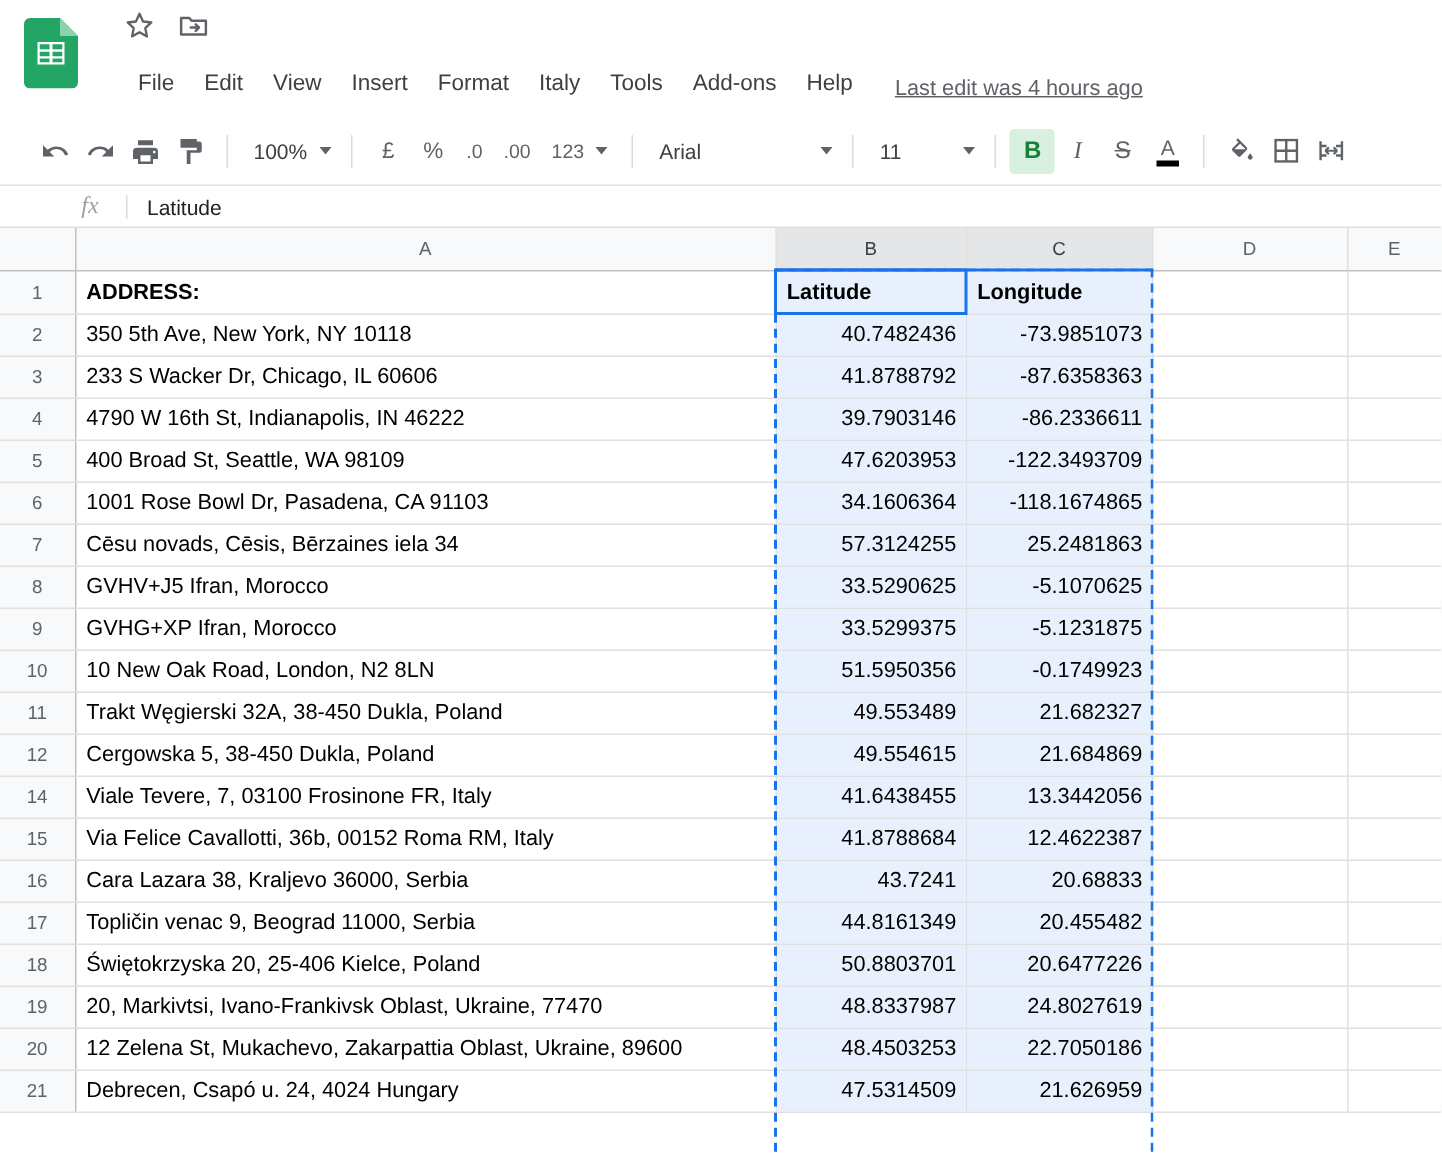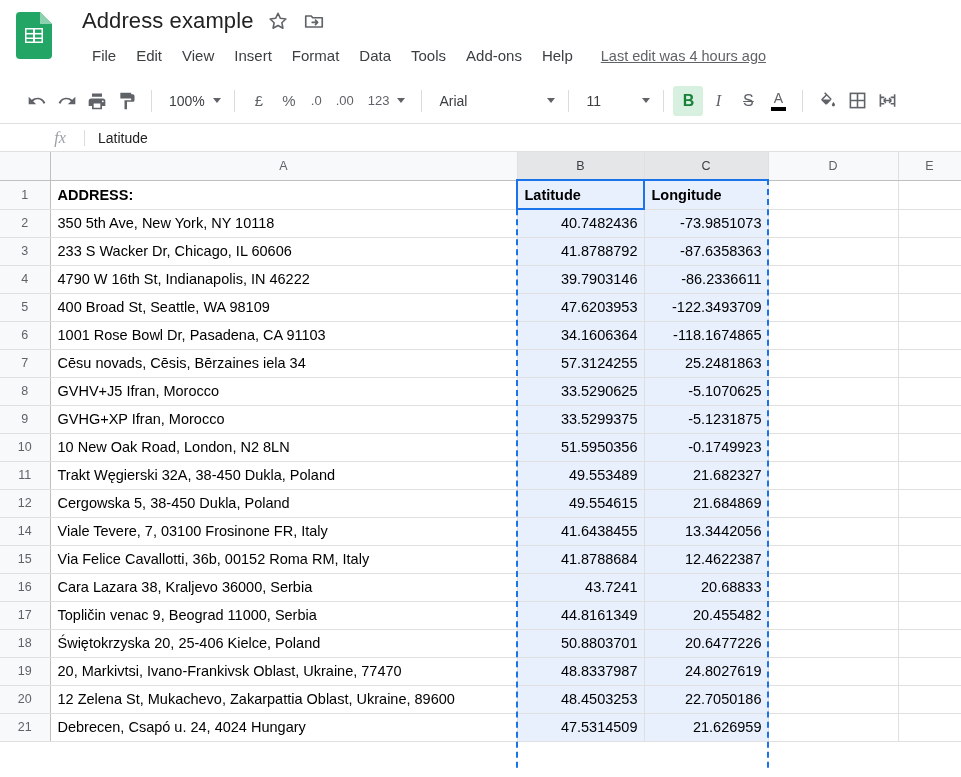--- a/index.html
+++ b/index.html
@@ -26,21 +26,21 @@
     position: absolute; left: 82px; top: 6px;
     display: flex; align-items: center; gap: 14px;
   }
   .doc-title {
     font-size: 22px; color: #222; font-weight: 400;
     letter-spacing: .1px; line-height: 30px;
   }
   .title-icon { width: 22px; height: 22px; display: block; cursor: pointer; }
   .menubar {
     position: absolute; left: 82px; top: 44px;
-    display: flex; align-items: center; gap: 0;
+    display: flex; align-items: flex-end; gap: 0;
   }
   .menu-item {
     font-size: 15px; color: #3c4043;
     padding: 3px 10px; border-radius: 3px; cursor: pointer;
     white-space: nowrap;
   }
   .last-edit {
     font-size: 14.5px; color: #5f6368;
     text-decoration: underline; margin-left: 18px;
     cursor: pointer; white-space: nowrap;
@@ -197,37 +197,36 @@
     <rect x="9" y="16" width="18" height="15" fill="#fff"></rect>
     <rect x="10.5" y="17.5" width="6.5" height="3.4" fill="#23a566"></rect>
     <rect x="19" y="17.5" width="6.5" height="3.4" fill="#23a566"></rect>
     <rect x="10.5" y="22.5" width="6.5" height="3" fill="#23a566"></rect>
     <rect x="19" y="22.5" width="6.5" height="3" fill="#23a566"></rect>
     <rect x="10.5" y="27" width="6.5" height="2.5" fill="#23a566"></rect>
     <rect x="19" y="27" width="6.5" height="2.5" fill="#23a566"></rect>
   </svg>
 
   <div class="doc-title-row">
-    <span class="doc-title">Address example</span>
     <svg class="title-icon" viewBox="0 0 24 24" fill="none" stroke="#5f6368" stroke-width="1.7">
       <path d="M12 3.5l2.6 5.6 6 .7-4.4 4.1 1.2 6-5.4-3-5.4 3 1.2-6L3.4 9.8l6-.7z" stroke-linejoin="round"></path>
     </svg>
     <svg class="title-icon" viewBox="0 0 24 24" fill="none" stroke="#5f6368" stroke-width="1.8">
       <path d="M3 6.5h6l1.6 2H21v10H3z" stroke-linejoin="round"></path>
       <path d="M10 13.5h6m0 0l-2.4-2.4M16 13.5l-2.4 2.4" stroke-linecap="round"></path>
     </svg>
   </div>
 
   <div class="menubar">
     <span class="menu-item">File</span>
     <span class="menu-item">Edit</span>
     <span class="menu-item">View</span>
     <span class="menu-item">Insert</span>
     <span class="menu-item">Format</span>
-    <span class="menu-item">Data</span>
+    <span class="menu-item">Italy</span>
     <span class="menu-item">Tools</span>
     <span class="menu-item">Add-ons</span>
     <span class="menu-item">Help</span>
     <span class="last-edit">Last edit was 4 hours ago</span>
   </div>
 </div>
 
 <div class="toolbar">
 
   <div class="tbtn">

